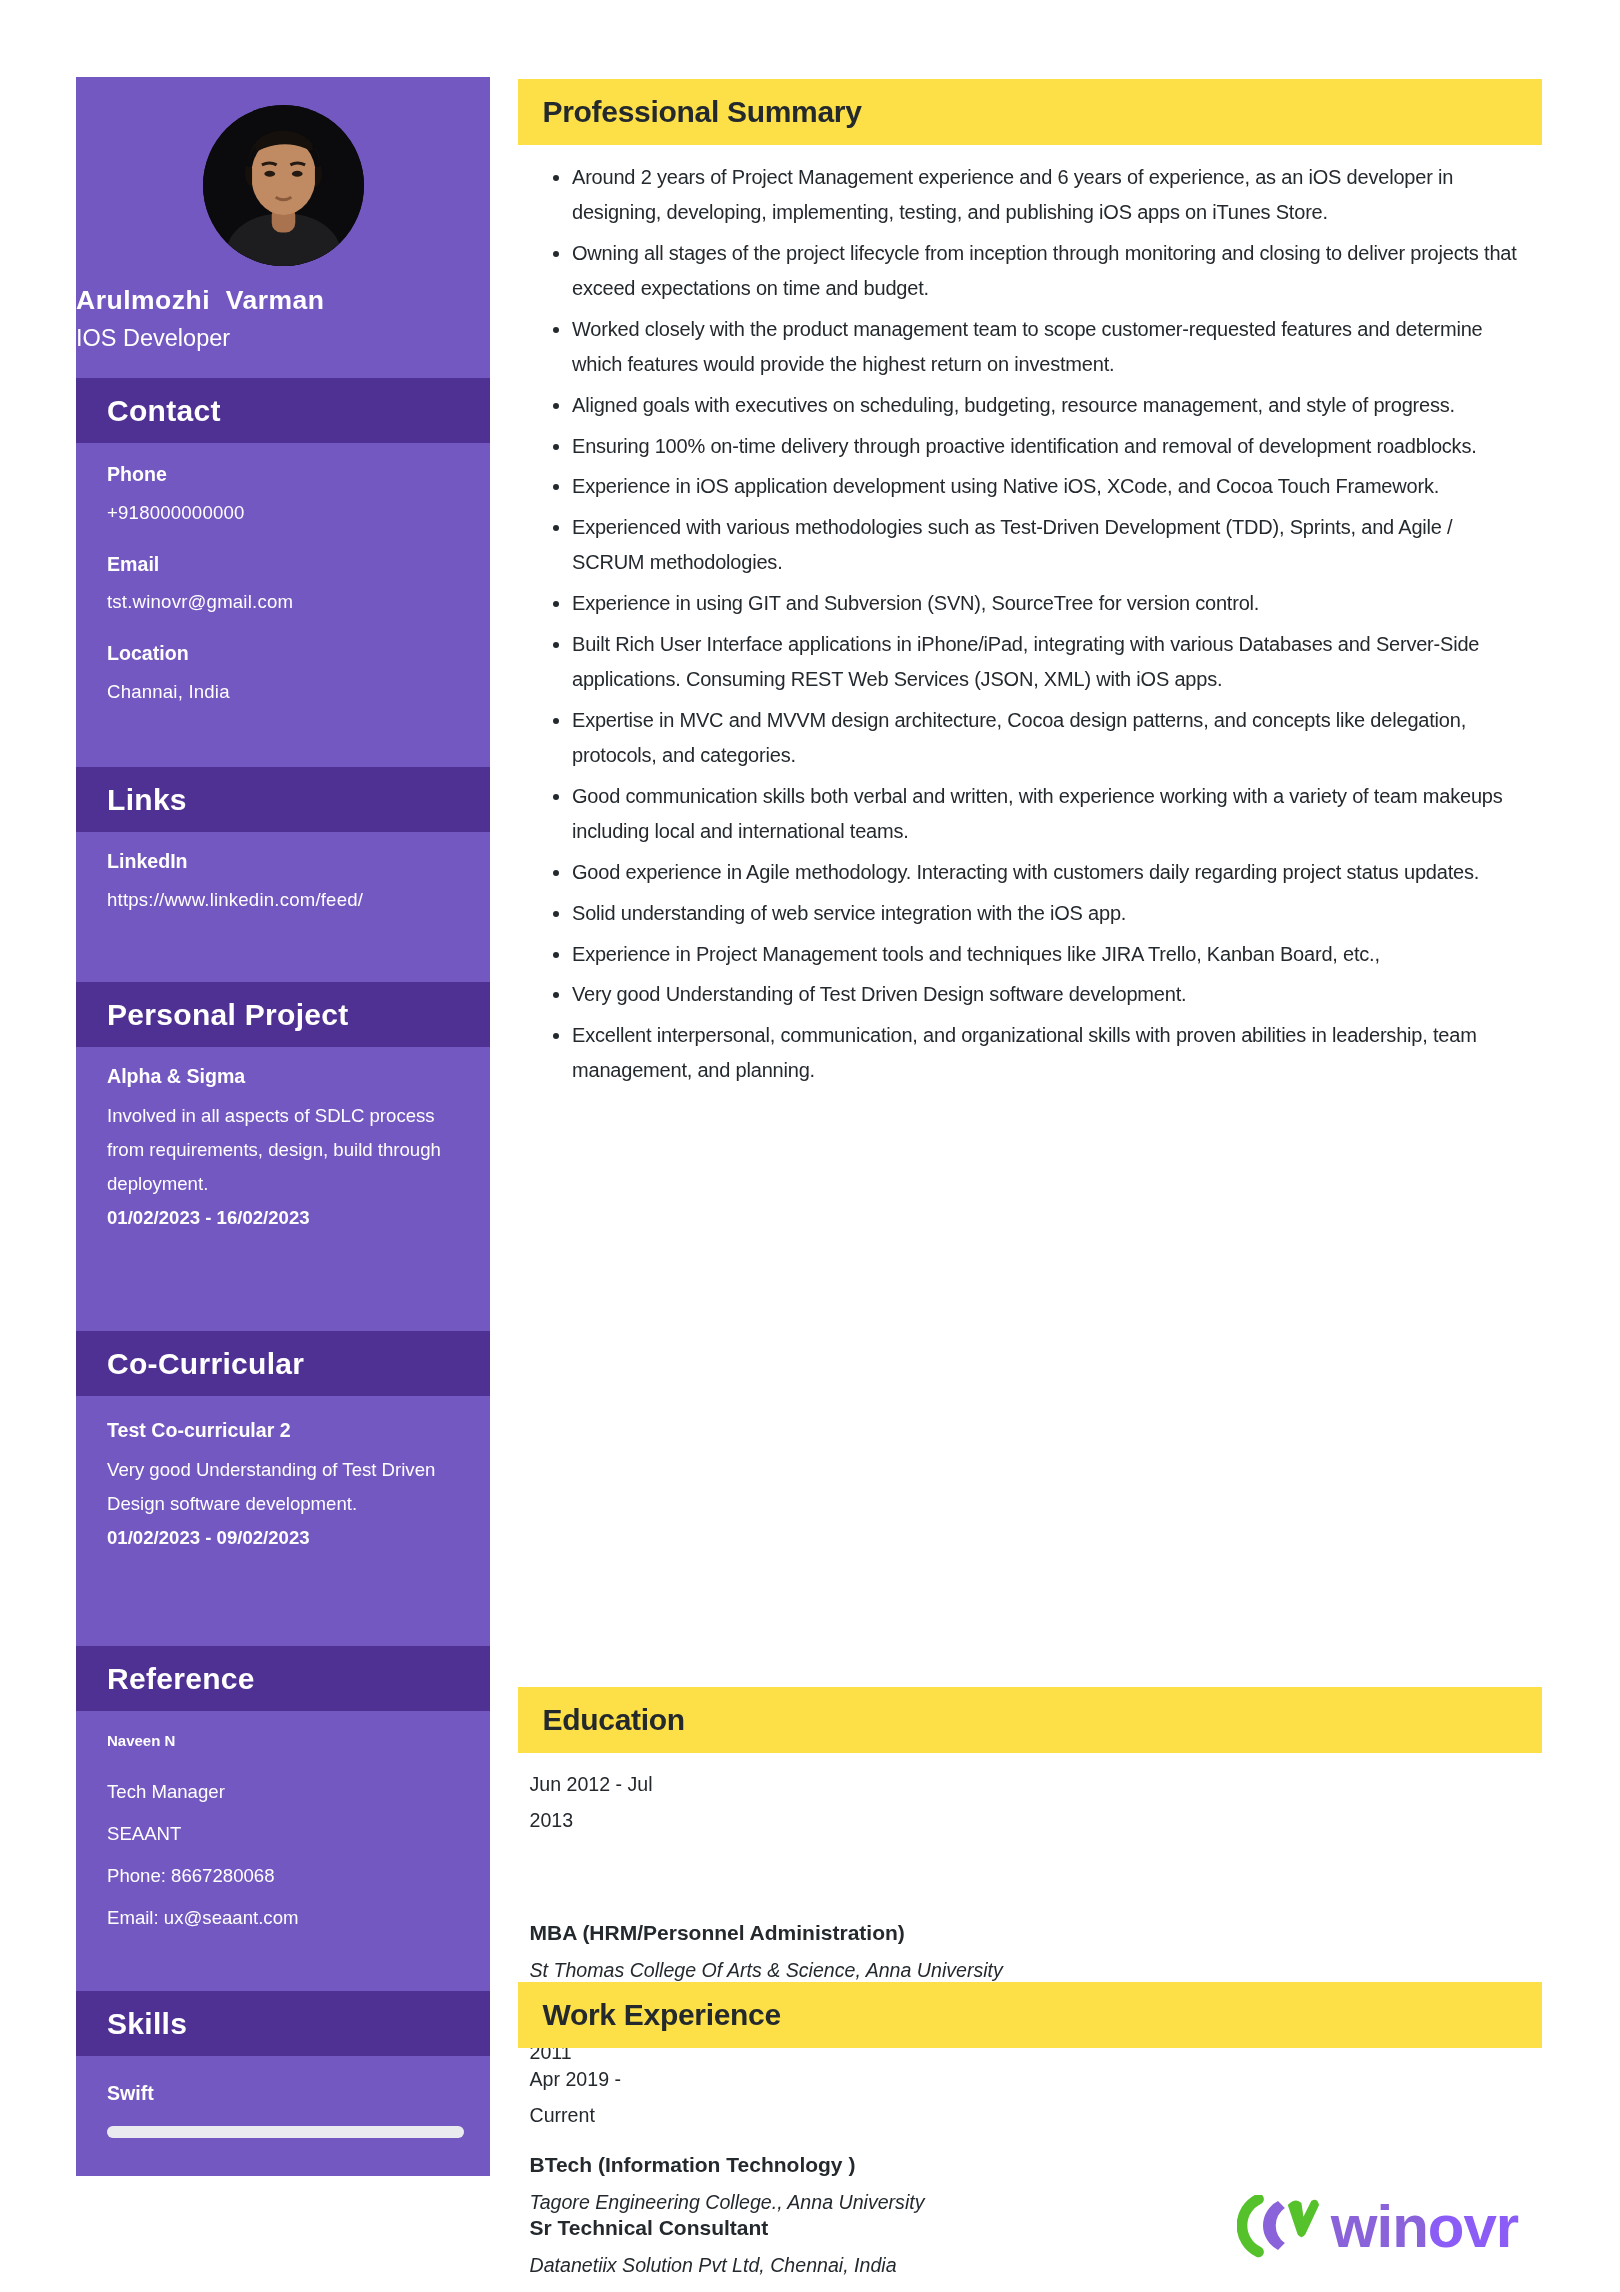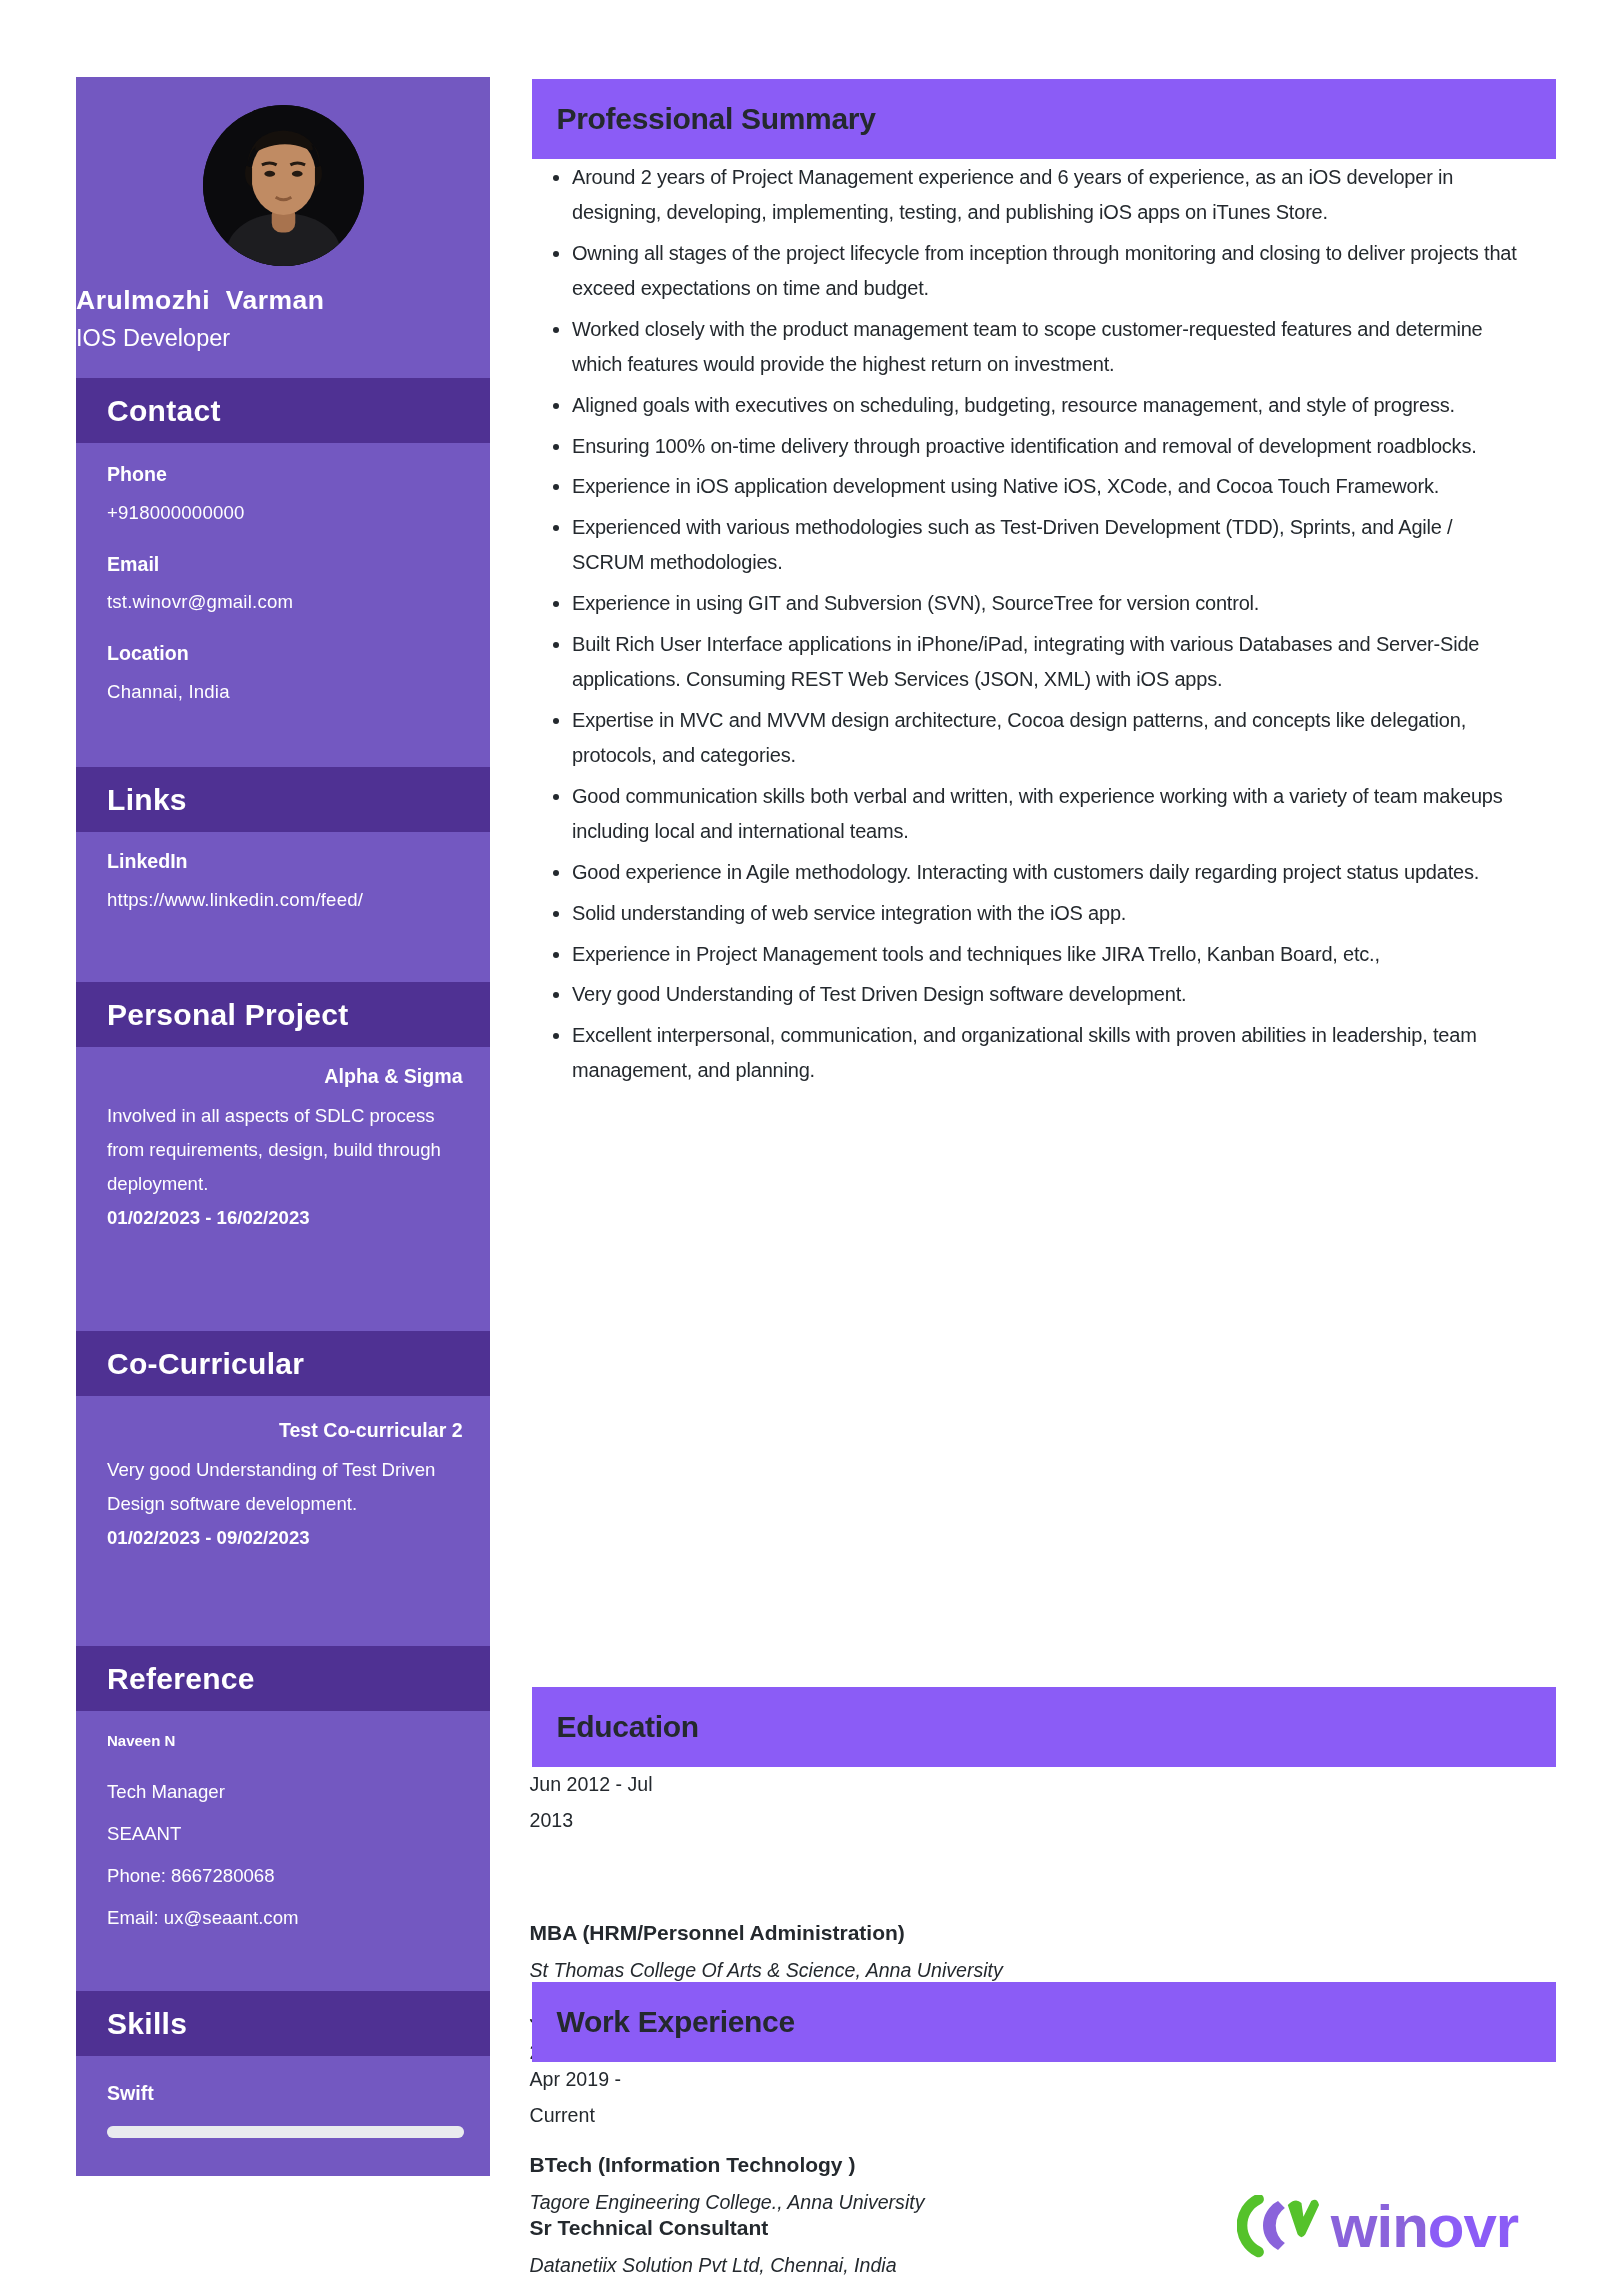--- a/index.html
+++ b/index.html
@@ -21,31 +21,31 @@
   .person-name{font-size:26.5px;font-weight:bold;letter-spacing:0.5px;white-space:pre-wrap;}
   .person-title{font-size:23.5px;margin-top:9px;font-weight:400;}
   .side-band{
     position:absolute;left:0;width:100%;height:65px;background:#4F3193;
     display:flex;align-items:center;box-sizing:border-box;padding-left:31px;
     font-size:30px;font-weight:bold;letter-spacing:0.3px;
   }
   .side-block{position:absolute;left:31px;right:27.4px;}
   .fld-label{font-size:19.6px;font-weight:bold;margin-bottom:15.7px;}
   .fld-value{font-size:18.6px;font-weight:400;margin-bottom:29px;letter-spacing:0.2px;}
-  .proj-title{font-size:19.6px;font-weight:bold;margin-bottom:10.8px;text-align:right;}
+  .proj-title{font-size:19.6px;font-weight:bold;margin-bottom:10.8px;}
   .proj-desc{font-size:18.6px;line-height:34px;font-weight:400;}
   .proj-dates{font-size:18.6px;line-height:34px;font-weight:700;}
   .ref-name{font-size:15px;font-weight:bold;margin-bottom:22px;}
   .ref-line{font-size:18.6px;line-height:42px;font-weight:400;}
   .skill-name{font-size:19.6px;font-weight:bold;}
   .skill-track{margin-top:20.6px;width:357px;height:12.7px;border-radius:6.9px;background:rgba(255,255,255,.25);}
   .skill-fill{height:12.7px;border-radius:6.9px;background:#E9EBEE;}
   
   .main-band{
-    position:absolute;left:532px;width:1024px;height:80px;background:#8b5cf6;
+    position:absolute;left:518px;width:1024px;height:66px;background:#fde047;
     display:flex;align-items:center;box-sizing:border-box;padding-left:24.5px;
     color:#24292E;font-size:30px;font-weight:bold;letter-spacing:-0.3px;
   }
   .summary-list{
     position:absolute;left:505px;top:160px;width:1024px;box-sizing:border-box;
     color:#24292E;
   }
   .summary-list ul{margin:0;padding-left:67px;}
   .summary-list li{
     font-size:20px;line-height:35px;margin-bottom:5.9px;letter-spacing:-0.2px;

